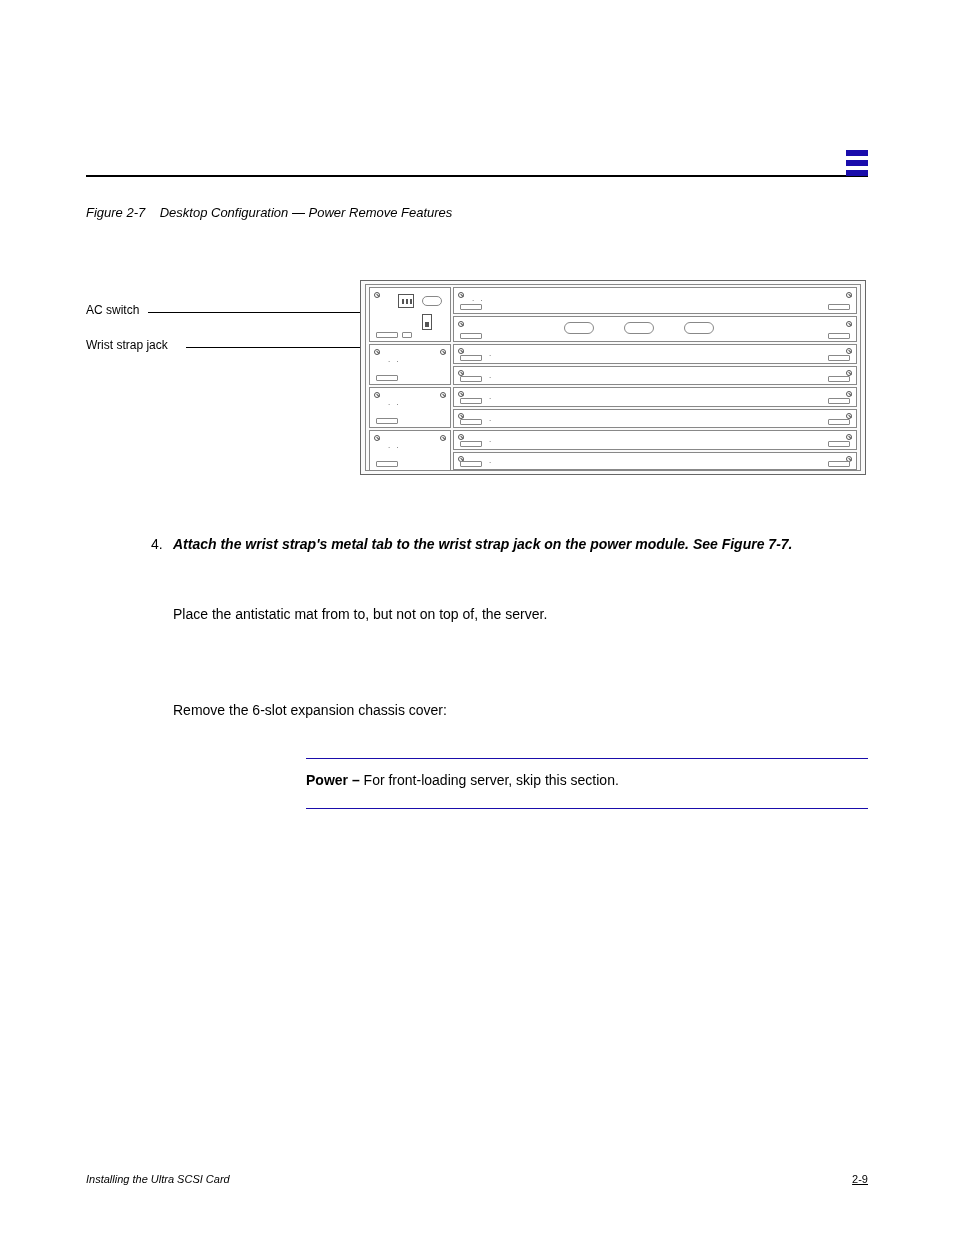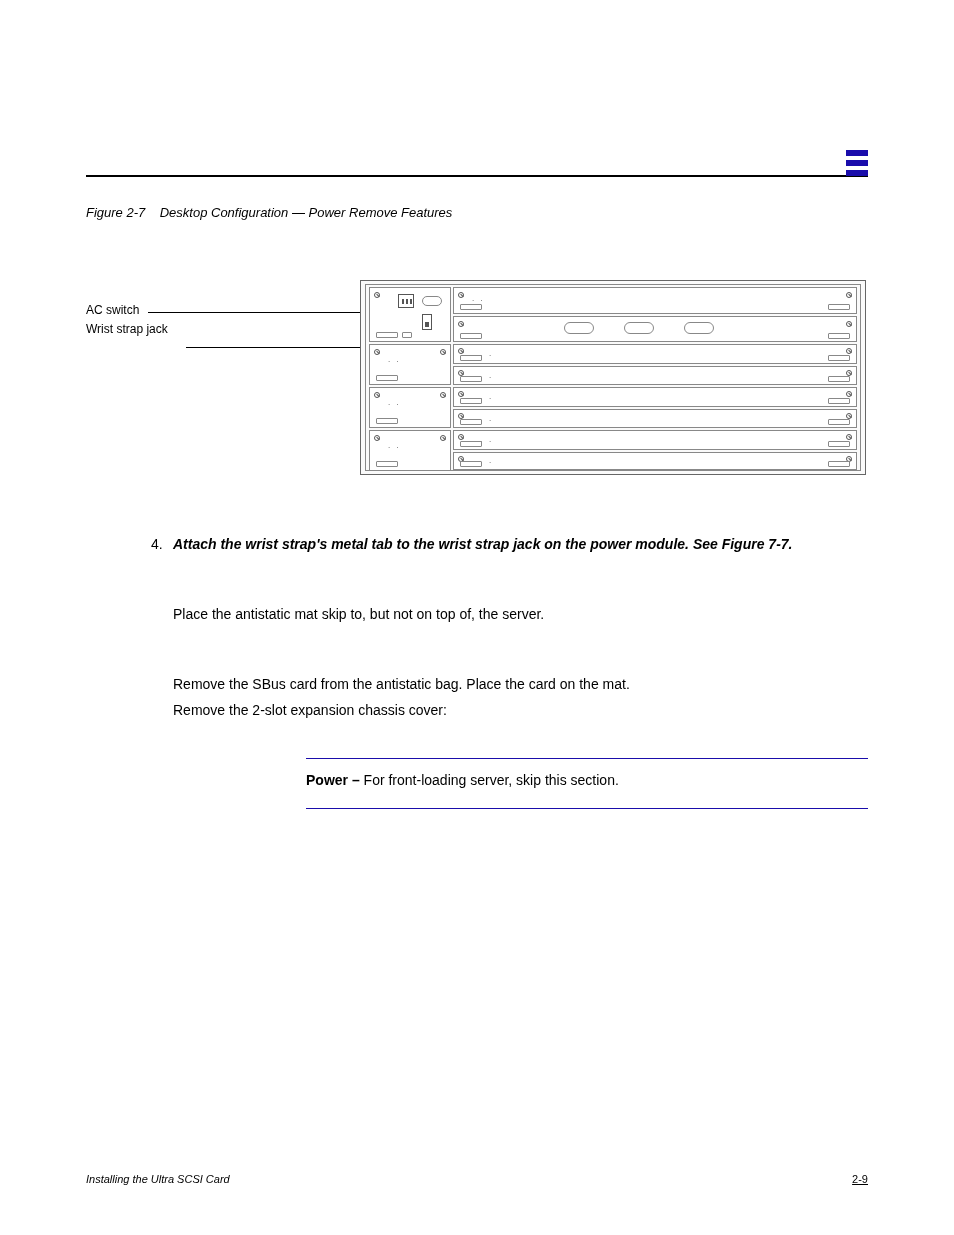--- a/index.html
+++ b/index.html
@@ -41,21 +41,21 @@
     font-size: 13px;
     font-style: italic;
   }
   .figure2 .figlabel { }
   .callout-labels {
     position: absolute;
     left: 86px;
     font-size: 12px;
   }
   .callout1 { top: 303px; }
-  .callout2 { top: 322px; }
+  .callout2 { top: 338px; }
 
   
   .diagram {
     position: absolute;
     top: 280px;
     left: 360px;
     width: 506px;
     height: 195px;
     border: 1px solid #666;
     background: #fafafa;
@@ -262,29 +262,26 @@
     </div>
   </div>
 
   <div class="instruction ins1">
     <span class="n">4.</span>
     <span class="wrap">Attach the wrist strap's metal tab to the wrist strap jack on the power module.</span>
     <span class="wrap" style="font-weight:bold;">See Figure 7-7.</span>
   </div>
 
   <div class="instruction ins2">
-    <span>Place the antistatic mat skip to, but not on top of, the server.</span>
-  </div>
-
-  <div class="instruction ins3">
-    <span>Remove the SBus card from the antistatic bag. Place the card on the mat.</span>
-  </div>
+    <span>Place the antistatic mat from to, but not on top of, the server.</span>
+  </div>
+
 
   <div class="instruction ins4">
-    <span>Remove the 2-slot expansion chassis cover:</span>
+    <span>Remove the 6-slot expansion chassis cover:</span>
   </div>
 
   <div class="note-rule-top"></div>
   <div class="note">
     <span class="lbl">Power –</span>
     <span>For front-loading server, skip this section.</span>
   </div>
   <div class="note-rule-bot"></div>
 
   <div class="footer">

